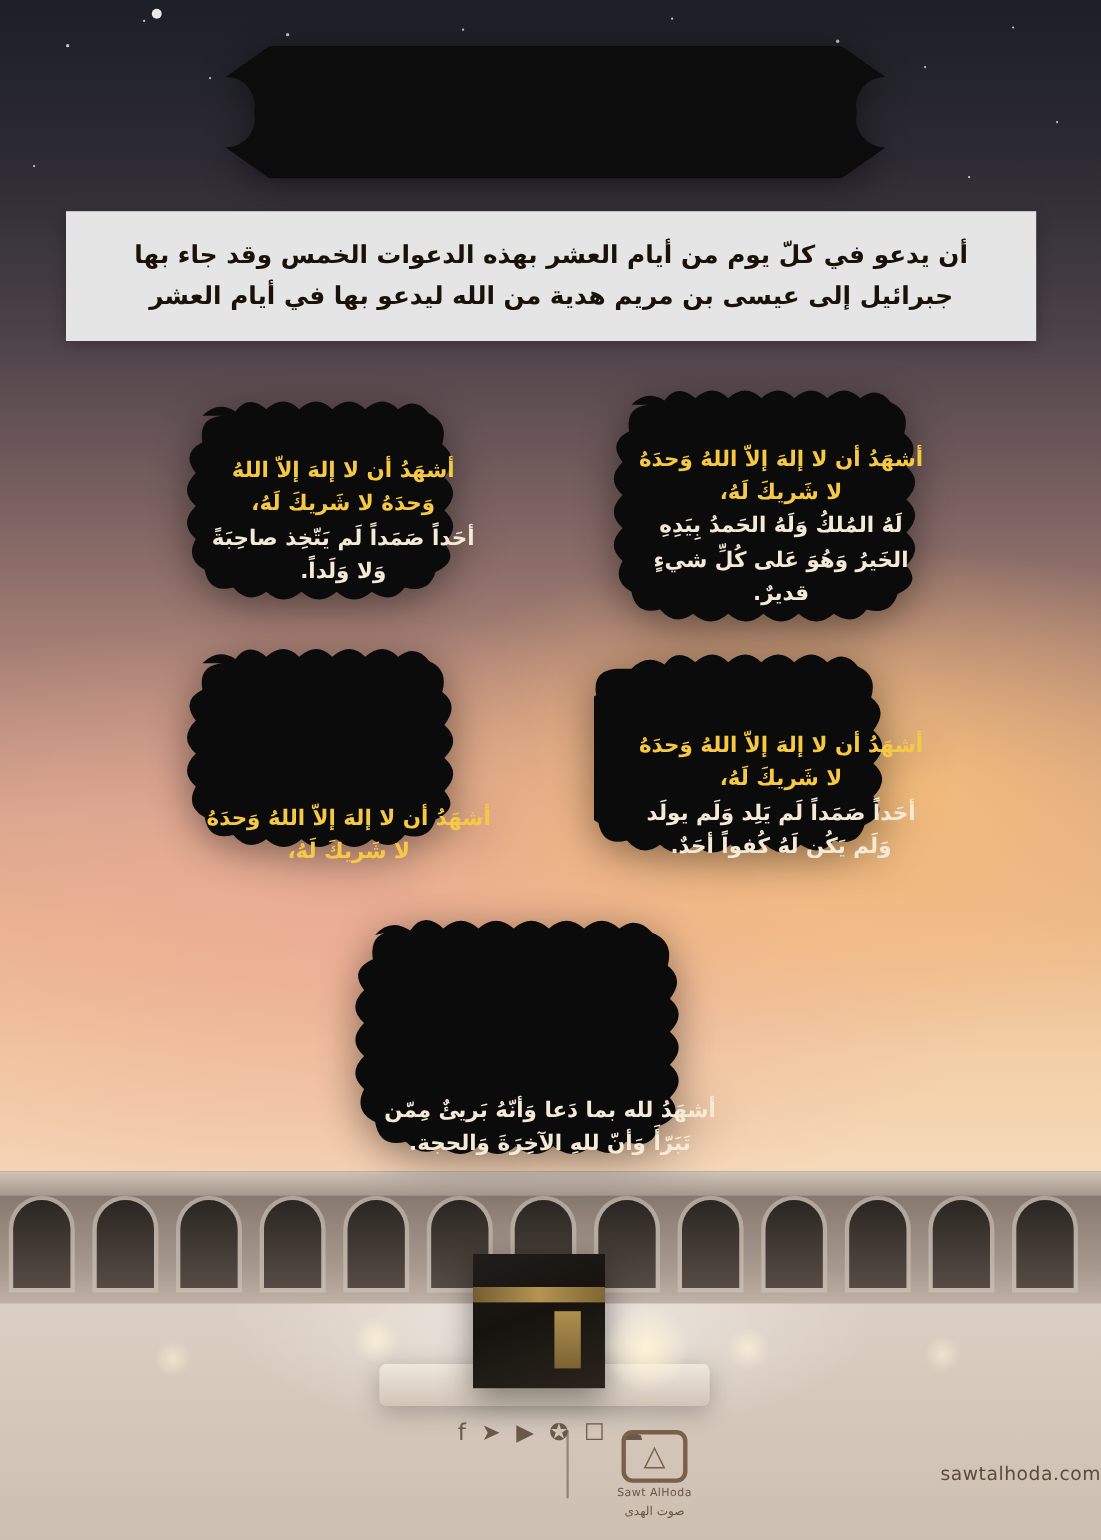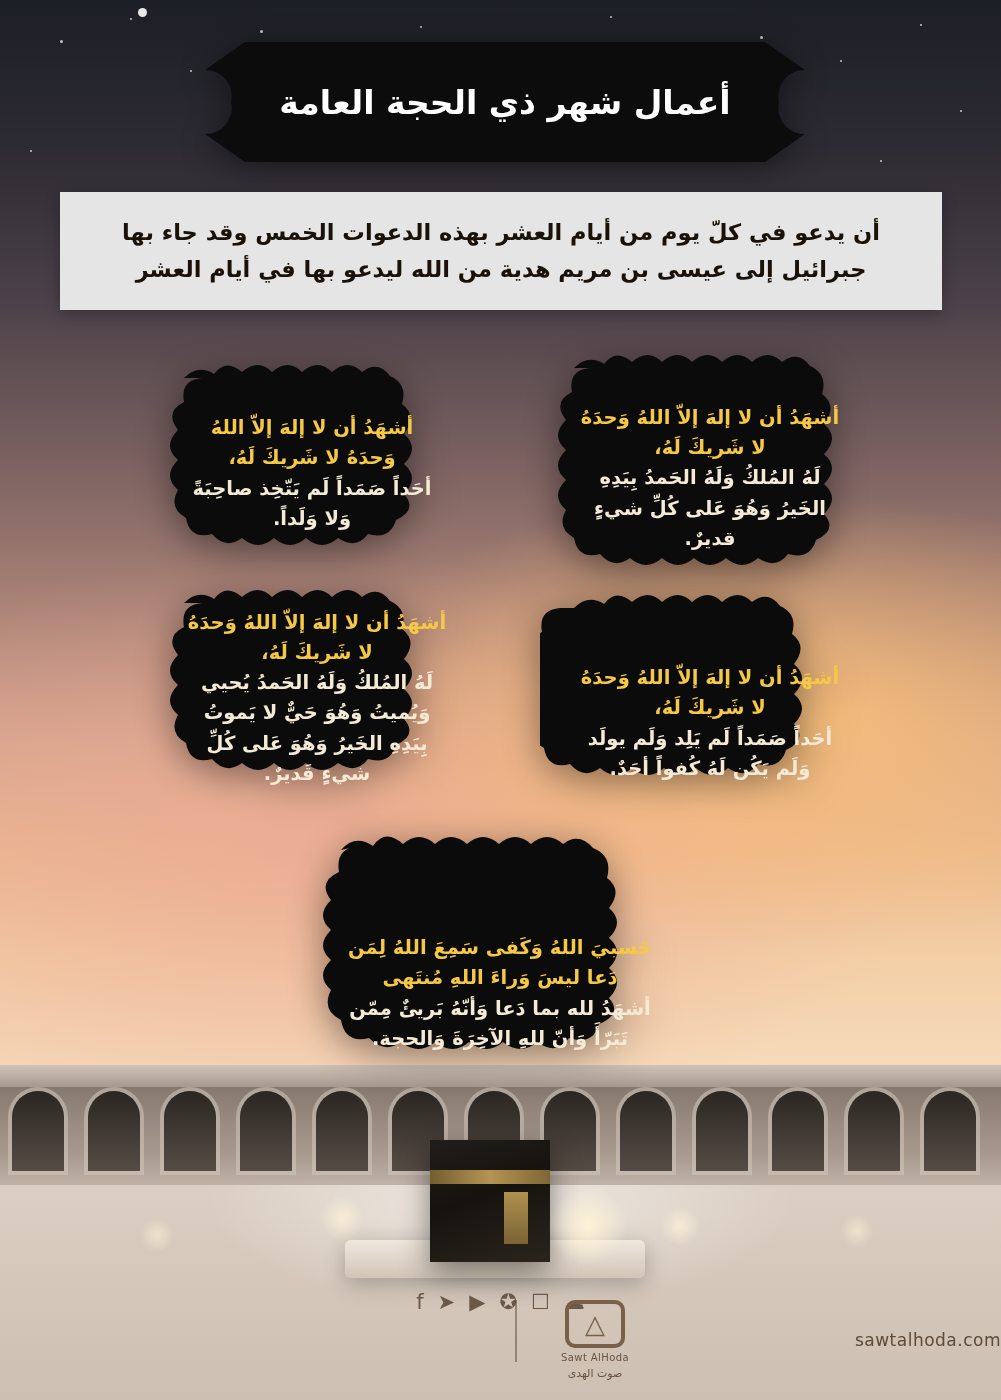--- a/index.html
+++ b/index.html
@@ -205,21 +205,20 @@
   <div class="glow" style="left:660px;top:1206px;width:40px;height:40px;opacity:.75;"></div>
   <div class="glow" style="left:140px;top:1218px;width:34px;height:34px;opacity:.6;"></div>
   <div class="glow" style="left:840px;top:1214px;width:34px;height:34px;opacity:.6;"></div>
 
   <div class="content">
 
     <svg class="title-shape" viewBox="0 0 600 120" preserveAspectRatio="none">
       <path d="M40,0 H560 a40,40 0 0 1 0,0 L600,28 a26,26 0 0 0 -26,32 a26,26 0 0 0 26,32 L560,120 H40 L0,92 a26,26 0 0 0 26,-32 A26,26 0 0 0 0,28 Z" fill="#0c0c0c"></path>
       <rect x="28" y="0" width="544" height="120" rx="18" fill="#0c0c0c"></rect>
     </svg>
-    <div class="title-text">أعمال شهر ذي الحجة العامة</div>
 
     <div class="banner">
       <div>أن يدعو في كلّ يوم من أيام العشر بهذه الدعوات الخمس وقد جاء بها</div>
       <div>جبرائيل إلى عيسى بن مريم هدية من الله ليدعو بها في أيام العشر</div>
     </div>
 
     <div class="cards">
 
       <div class="card" style="left:540px;top:10px;width:340px;height:230px;">
         <svg viewBox="0 0 340 230" preserveAspectRatio="none">
@@ -262,33 +261,31 @@
 
       <div class="card" style="left:152px;top:245px;width:330px;height:230px;">
         <svg viewBox="0 0 330 230" preserveAspectRatio="none">
           <path d="M32,18 q14,-14 30,-4 q12,-16 28,-2 q16,-14 30,0 q16,-14 30,0 q16,-14 30,0 q16,-14 30,0 q16,-12 28,4
                    q18,8 12,28 q16,12 2,30 q16,14 0,30 q16,14 0,30 q14,16 -8,26 q-6,20 -28,14 q-12,16 -30,4 q-16,14 -32,0
                    q-16,14 -32,0 q-16,14 -32,0 q-16,12 -30,-4 q-22,6 -26,-16 q-18,-10 -8,-28 q-16,-14 0,-30 q-16,-14 0,-30
                    q-14,-18 6,-28 q-4,-22 18,-24 Z" fill="#0b0b0b"></path>
         </svg>
         <div class="txt">
           <span class="hl">أشهَدُ أن لا إلهَ إلاّ اللهُ وَحدَهُ لا شَريكَ لَهُ،</span>
-          <span class="pl">لَهُ المُلكُ وَلَهُ الحَمدُ يُحيي وَيُميتُ وَهُوَ حَيٌّ لا يَموتُ بِيَدِهِ الخَيرُ وَهُوَ عَلى كُلِّ شيءٍ قَديرٌ.</span>
         </div>
       </div>
 
       <div class="card" style="left:305px;top:490px;width:390px;height:250px;">
         <svg viewBox="0 0 390 250" preserveAspectRatio="none">
           <path d="M36,20 q14,-16 32,-4 q12,-18 30,-2 q16,-14 32,0 q16,-14 32,0 q16,-14 32,0 q16,-14 32,0 q16,-14 32,0 q16,-12 30,4
                    q20,8 14,30 q16,12 2,30 q16,14 0,30 q16,14 0,30 q16,14 0,30 q14,16 -10,26 q-6,22 -30,14 q-12,18 -32,4
                    q-16,14 -34,0 q-16,14 -34,0 q-16,14 -34,0 q-16,14 -34,0 q-16,12 -32,-4 q-24,6 -28,-18 q-20,-10 -10,-30
                    q-16,-14 0,-30 q-16,-14 0,-30 q-16,-14 0,-30 q-14,-18 8,-28 q-4,-24 20,-26 Z" fill="#0b0b0b"></path>
         </svg>
         <div class="txt">
-          <span class="hl">حَسبيَ اللهُ وَكَفى سَمِعَ اللهُ لِمَن دَعا ليسَ وَراءَ اللهِ مُنتَهى</span>
           <span class="pl">أشهَدُ لله بما دَعا وَأنّهُ بَريئٌ مِمّن تَبَرّأَ وَأنّ للهِ الآخِرَةَ وَالحجة.</span>
         </div>
       </div>
 
     </div>
 
     <div class="footer">
       <div class="social">
         <span>☁</span>
         <span>☐</span>

